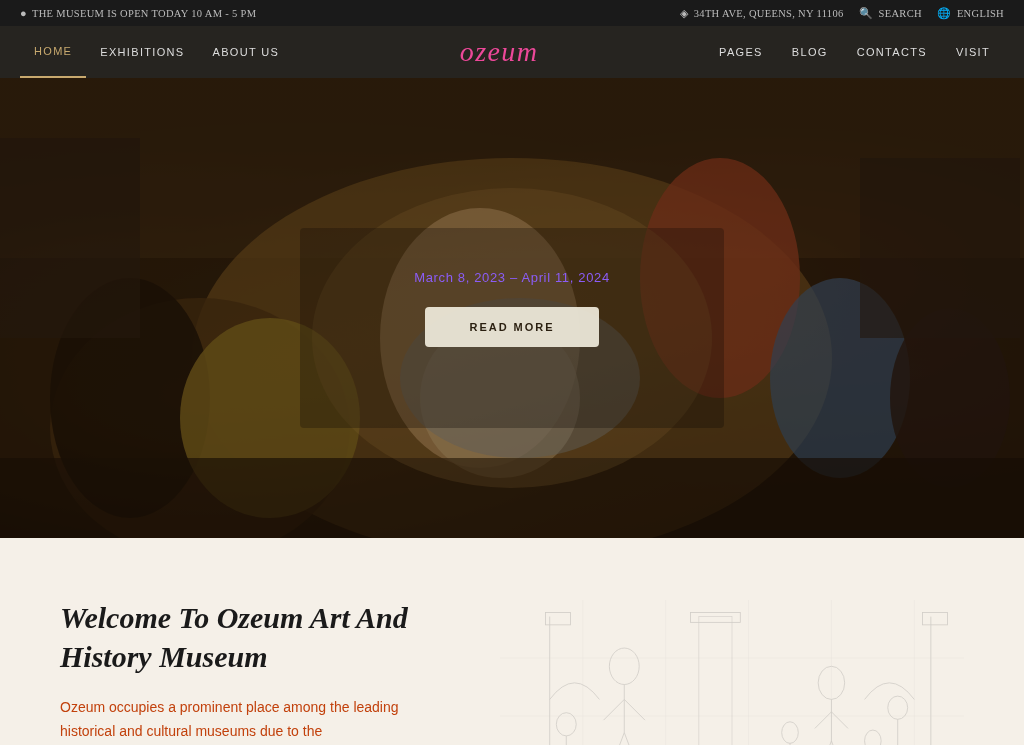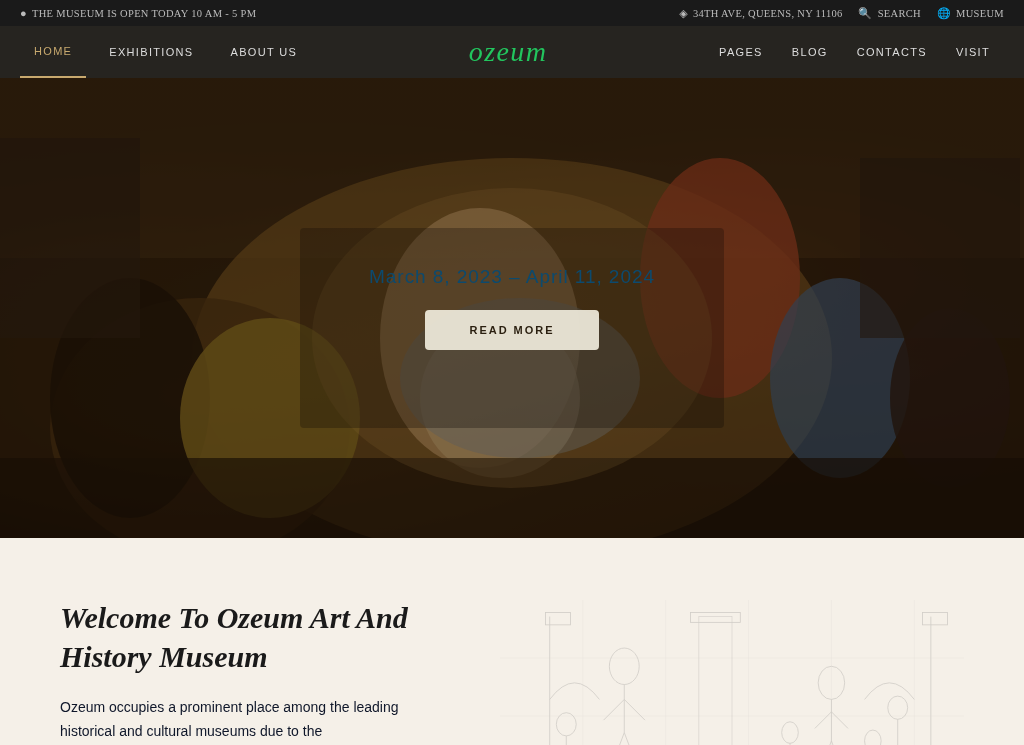--- a/index.html
+++ b/index.html
@@ -40,21 +40,21 @@
       align-items: center;
       justify-content: space-between;
       padding: 0 20px;
       height: 52px;
       position: relative;
       z-index: 10;
     }
     .nav-left {
       display: flex;
       align-items: center;
-      gap: 9px;
+      gap: 0;
     }
     .nav-item {
       color: #ddd;
       font-size: 11px;
       letter-spacing: 0.12em;
       text-transform: uppercase;
       padding: 0 14px;
       height: 52px;
       display: flex;
       align-items: center;
@@ -62,21 +62,21 @@
       font-family: 'Arial', sans-serif;
       font-weight: 500;
     }
     .nav-item.active {
       color: #c8a96e;
       border-bottom: 2px solid #c8a96e;
     }
     .nav-logo {
       font-family: 'Georgia', serif;
       font-size: 28px;
-      color: #22c55e;
+      color: #ec4899;
       letter-spacing: 0.05em;
       font-style: italic;
       font-weight: normal;
       padding: 0 20px;
     }
     .nav-right {
       display: flex;
       align-items: center;
       gap: 1px;
     }
@@ -122,22 +122,22 @@
       background: rgba(15, 10, 5, 0.35);
     }
     .hero-content {
       position: relative;
       z-index: 5;
       text-align: center;
       color: #fff;
     }
     .hero-date {
       font-family: 'Arial', sans-serif;
-      font-size: 19px;
-      color: #0c4a6e;
+      font-size: 13px;
+      color: #8b5cf6;
       letter-spacing: 0.05em;
       margin-bottom: 10px;
     }
     .hero-title {
       font-family: 'Georgia', serif;
       font-size: 52px;
       font-weight: bold;
       color: #f5ede0;
       line-height: 1.1;
       margin-bottom: 28px;
@@ -175,21 +175,21 @@
       font-size: 30px;
       font-weight: bold;
       color: #1a1a1a;
       line-height: 1.3;
       margin-bottom: 20px;
       font-style: italic;
     }
     .welcome-body {
       font-family: 'Arial', sans-serif;
       font-size: 14px;
-      color: #0f172a;
+      color: #c2410c;
       line-height: 1.7;
     }
     .welcome-image {
       flex: 1;
       position: relative;
       overflow: hidden;
     }
     
     .sketch-svg {
       width: 100%;
@@ -211,21 +211,21 @@
     <div class="top-bar-item">
       <span class="top-bar-icon">◈</span>
       <span>34TH AVE, QUEENS, NY 11106</span>
     </div>
     <div class="top-bar-item" style="cursor:pointer;">
       <span class="top-bar-icon">🔍</span>
       <span>SEARCH</span>
     </div>
     <div class="top-bar-item" style="cursor:pointer;">
       <span class="top-bar-icon">🌐</span>
-      <span>MUSEUM</span>
+      <span>ENGLISH</span>
     </div>
   </div>
 </div>
 
 <nav class="nav">
   <div class="nav-left">
     <div class="nav-item active">
       <span>HOME</span>
     </div>
     <div class="nav-item">

